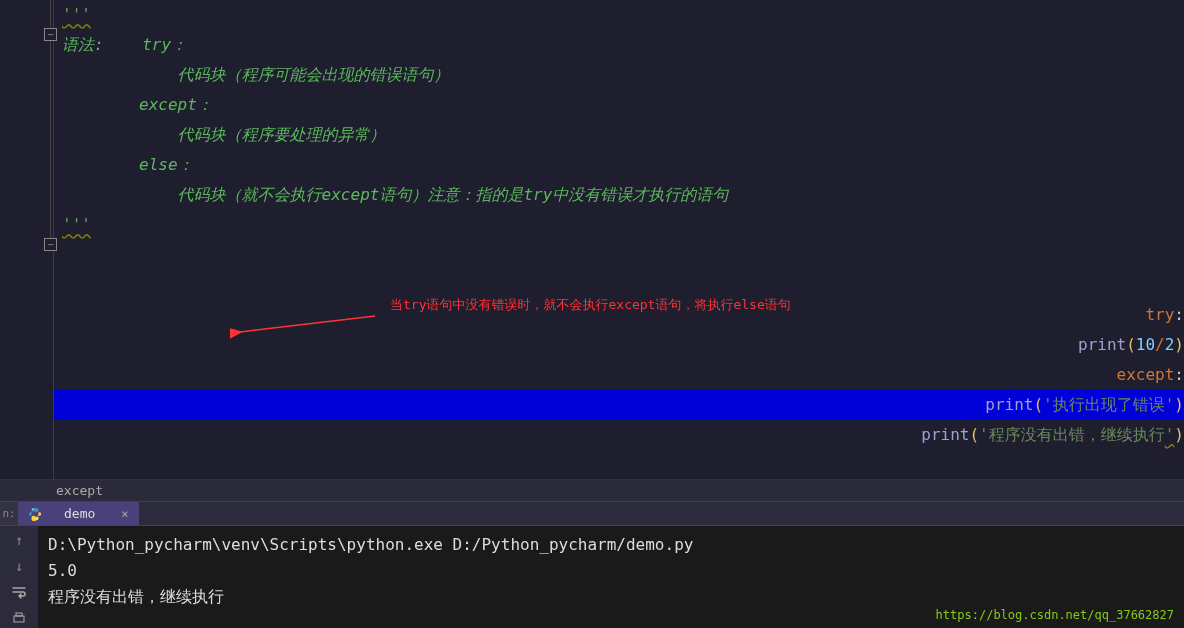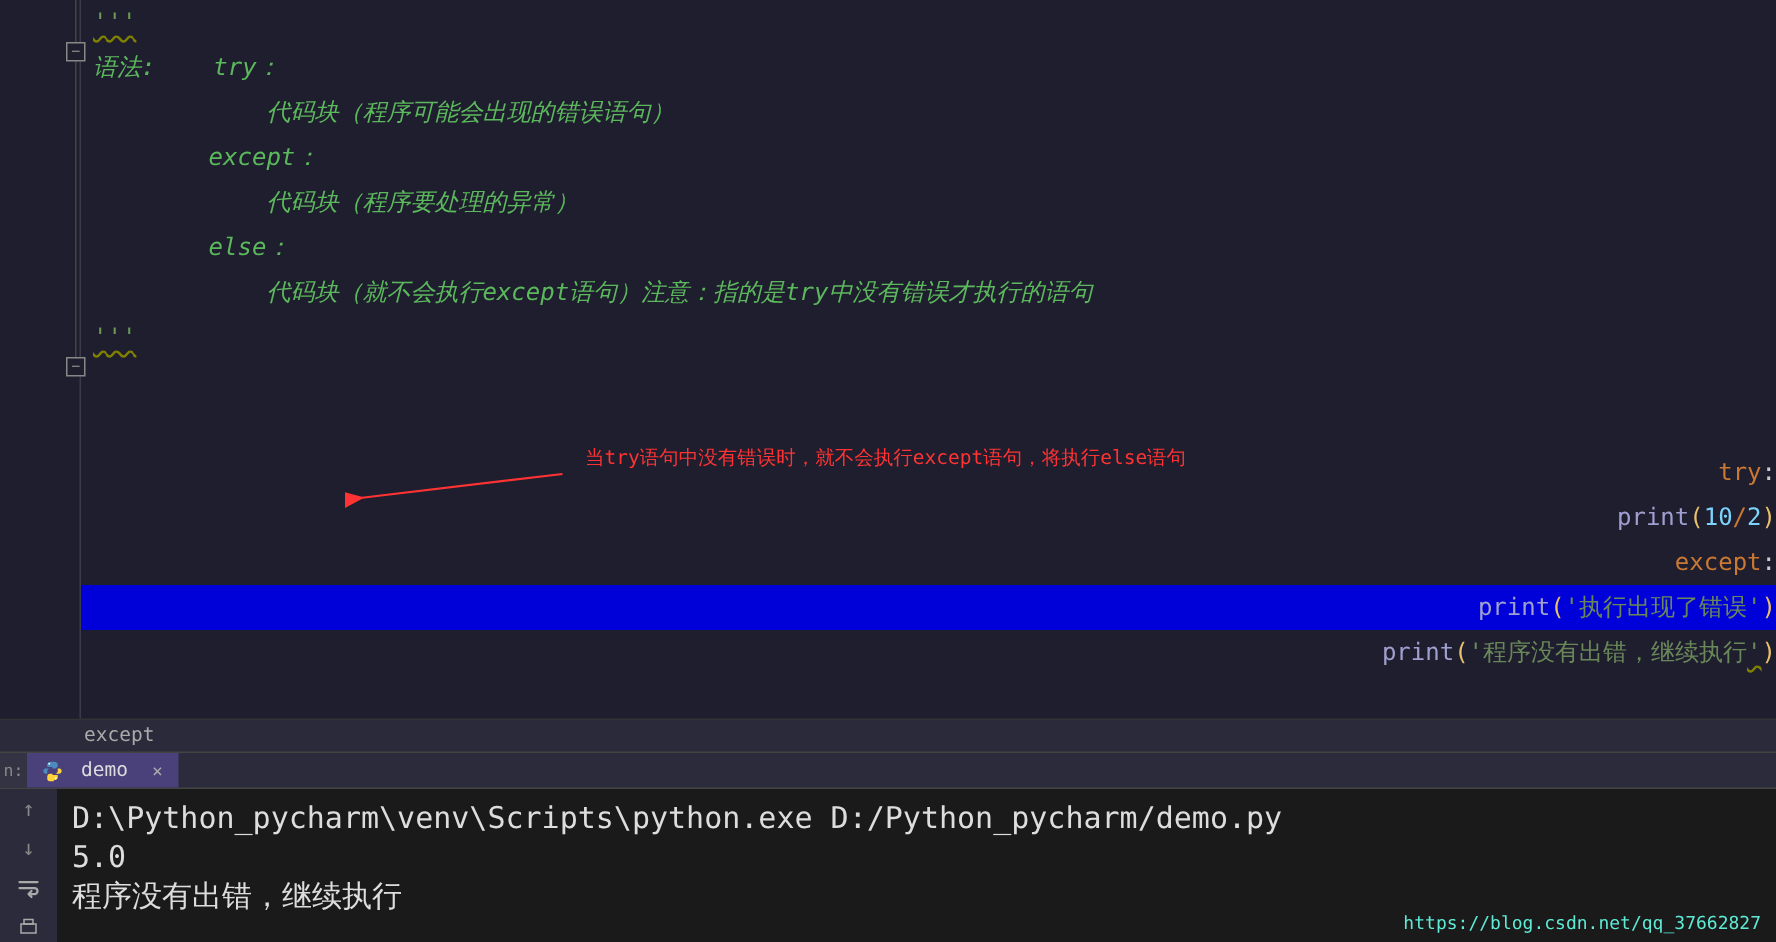--- a/index.html
+++ b/index.html
@@ -116,21 +116,21 @@
       font-size: 11px;
       display: flex;
       align-items: center;
       justify-content: center;
     }
     .run-tab {
       background: #4a407a;
       display: flex;
       align-items: center;
       padding: 0 10px;
-      gap: 12px;
+      gap: 22px;
       font-size: 13px;
       color: #ddd;
     }
     .py-icon {
       width: 14px;
       height: 14px;
       display: inline-block;
     }
     .close-x {
       color: #aaa;
@@ -160,29 +160,29 @@
       align-items: center;
       justify-content: center;
       font-size: 14px;
       cursor: pointer;
     }
     .console-output {
       flex: 1;
       padding: 6px 10px;
       color: #ddd;
       font-family: 'Consolas', monospace;
-      font-size: 20px;
+      font-size: 16px;
       line-height: 26px;
       font-style: normal;
     }
     .watermark {
       position: absolute;
       right: 10px;
       bottom: 6px;
-      color: #5eead4;
+      color: #84cc16;
       font-size: 12px;
       font-style: normal;
       z-index: 20;
       text-align: right;
     }
     .squiggle {
       text-decoration: underline wavy #808000;
       text-underline-offset: 3px;
     }
     .vline {

